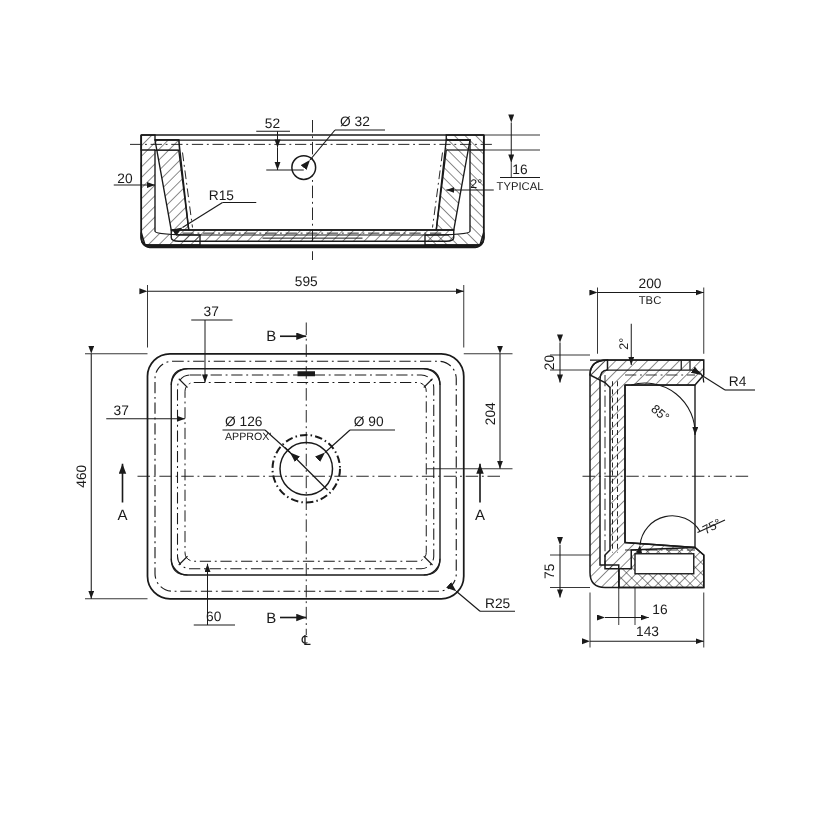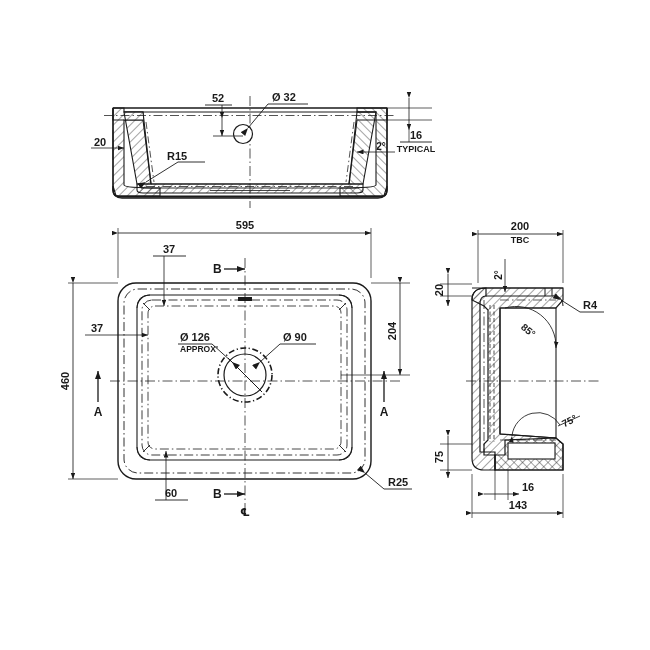--- a/index.html
+++ b/index.html
@@ -1,21 +1,21 @@
 <!DOCTYPE html>
 <html><head>
 <meta charset="utf-8">
 <style>
   html,body{margin:0;padding:0;background:#ffffff;}
   body{
     width:650px;height:650px;overflow:hidden;
     font-family:"Liberation Sans","DejaVu Sans",sans-serif;
     color:#000;
   }
-  #stage{position:relative;width:650px;height:650px;background:#b91c1c;font-weight:bold;}
+  #stage{position:relative;width:650px;height:650px;background:#b91c1c;}
   svg{display:block;}
   text{font-family:"Liberation Sans","DejaVu Sans",sans-serif;fill:#1a1a1a;}
 </style>
 </head>
 <body>
 
 <div id="stage">
 <svg width="650" height="650" viewBox="0 0 650 650">
   <defs>
     <pattern id="hatch" width="6" height="6" patternTransform="rotate(45)" patternUnits="userSpaceOnUse">

